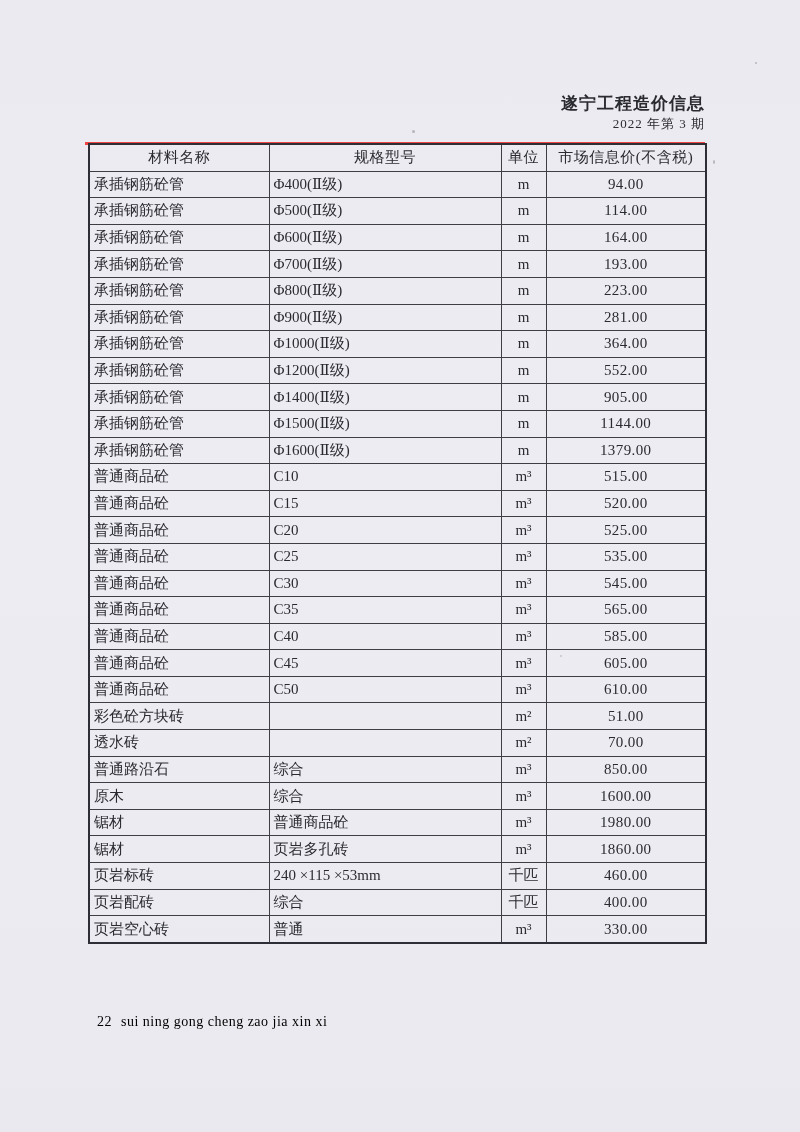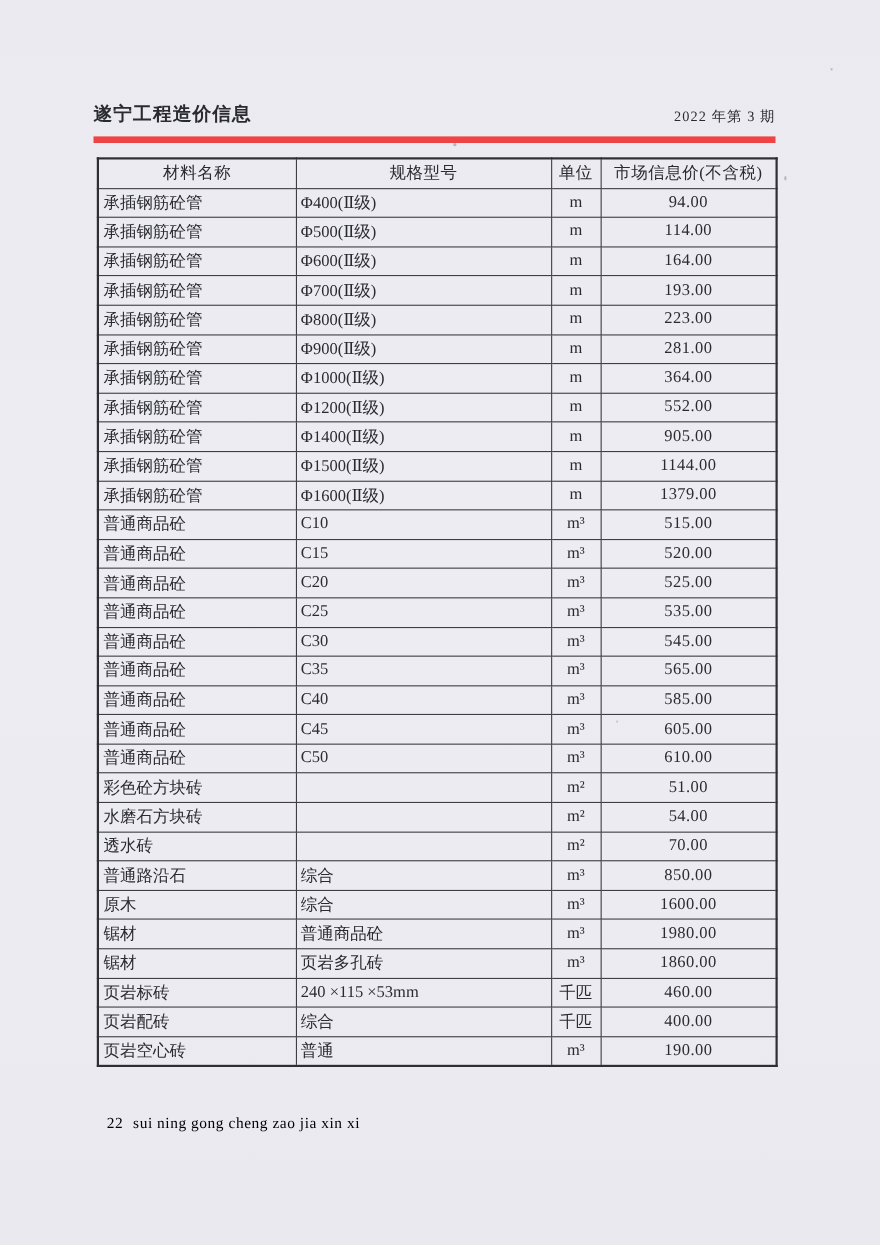--- a/index.html
+++ b/index.html
@@ -16,22 +16,23 @@
     overflow: hidden;
   }
   .page-header {
     position: absolute;
     left: 85px;
     top: 92px;
     width: 620px;
     display: flex;
     justify-content: space-between;
     align-items: flex-end;
-    border-bottom: 6px solid #ef4444;
+    border-bottom: 3px solid #ef4444;
     padding-bottom: 9px;
+    flex-direction: column;
   }
   .journal-title {
     font-size: 17px;
     font-weight: bold;
     letter-spacing: 1px;
   }
   .issue-label {
     font-size: 13px;
     letter-spacing: 1px;
   }
@@ -262,26 +263,20 @@
   </tr>
 
 
   <tr>
     <td class="c-name">彩色砼方块砖</td>
     <td class="c-spec"></td>
     <td class="c-unit">m²</td>
     <td class="c-price">51.00</td>
   </tr>
 
-  <tr>
-    <td class="c-name">水磨石方块砖</td>
-    <td class="c-spec"></td>
-    <td class="c-unit">m²</td>
-    <td class="c-price">54.00</td>
-  </tr>
 
   <tr>
     <td class="c-name">透水砖</td>
     <td class="c-spec"></td>
     <td class="c-unit">m²</td>
     <td class="c-price">70.00</td>
   </tr>
 
   <tr>
     <td class="c-name">普通路沿石</td>
@@ -322,21 +317,21 @@
     <td class="c-name">页岩配砖</td>
     <td class="c-spec">综合</td>
     <td class="c-unit">千匹</td>
     <td class="c-price">400.00</td>
   </tr>
 
   <tr>
     <td class="c-name">页岩空心砖</td>
     <td class="c-spec">普通</td>
     <td class="c-unit">m³</td>
-    <td class="c-price">190.00</td>
+    <td class="c-price">330.00</td>
   </tr>
 </tbody>
 </table>
 
 <div class="page-footer">
   <span>22</span><span class="pinyin">sui ning gong cheng zao jia xin xi</span>
 </div>
 
 <div class="speck s1"></div>
 <div class="speck s2"></div>

